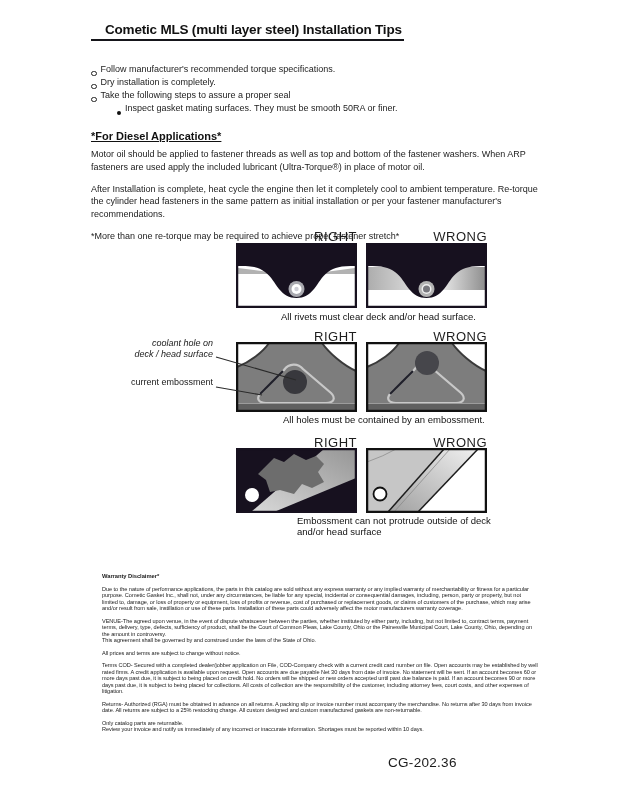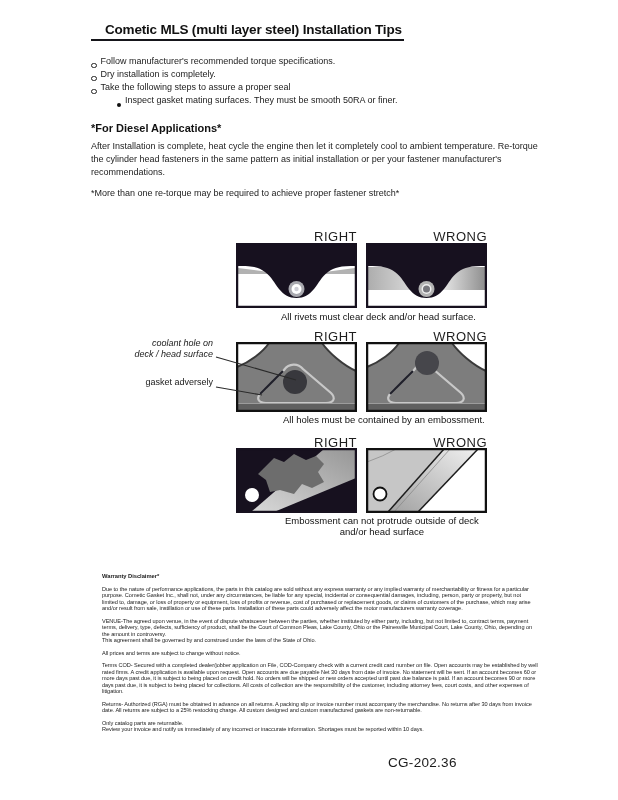--- a/index.html
+++ b/index.html
@@ -2,29 +2,29 @@
 <html><head>
 <meta charset="utf-8">
 <style>
   html,body{margin:0;padding:0;background:#ffffff;}
   body{width:618px;height:800px;position:relative;overflow:hidden;
        font-family:"Liberation Sans",sans-serif;color:#1c1c1c;}
 
   
   .content{position:absolute;left:91px;top:20px;width:452px;}
   .doc-title{display:inline-block;font-size:13.5px;font-weight:bold;letter-spacing:-0.2px;
-             border-bottom:2px solid #15151a;padding:0 2px 2px 14px;margin-bottom:14px;color:#111;}
+             border-bottom:2px solid #15151a;padding:0 2px 2px 14px;margin-bottom:22px;color:#111;}
   .bullets{font-size:9px;line-height:13px;}
   .b-row{display:flex;align-items:flex-end;}
   .b-row.sub{margin-left:26px;}
   .marker-o{flex:0 0 auto;width:3.5px;height:3.5px;border:1px solid #222;border-radius:50%;
             margin:4px 4px 0 0;}
   .marker-f{flex:0 0 auto;width:4px;height:4px;background:#111;border-radius:50%;
             margin:4.5px 4px 0 0;}
-  .diesel-h{font-size:11px;font-weight:bold;margin:15px 0 6px 0;color:#111;}
+  .diesel-h{font-size:11px;font-weight:bold;margin:15px 0 6px 0;color:#111;text-decoration:underline;}
   .para{font-size:9px;line-height:12.8px;margin:0 0 9px 0;}
 
   
   .rw-label{position:absolute;width:121px;text-align:right;font-size:13px;color:#1e1e1e;
             letter-spacing:0.5px;}
   .dia-box{position:absolute;width:121px;height:65px;}
   .dia-box.tall{height:70px;}
   .dia-box svg{display:block;width:100%;height:100%;}
   .caption{position:absolute;font-size:9.5px;font-weight:normal;color:#111;white-space:pre-line;
            line-height:11px;margin-left:45px;}
@@ -60,20 +60,21 @@
       <span class="marker-o"></span>
       <span>Take the following steps to assure a proper seal</span>
     </div>
     <div class="b-row sub">
       <span class="marker-f"></span>
       <span>Inspect gasket mating surfaces.  They must be smooth 50RA or finer.</span>
     </div>
   </div>
 
   <div class="diesel-h">*For Diesel Applications*</div>
+  <p class="para">Motor oil should be applied to fastener threads as well as top and bottom of the fastener washers. When ARP fasteners are used apply the included lubricant (Ultra-Torque®) in place of motor oil.</p>
   <p class="para">After Installation is complete, heat cycle the engine then let it completely cool to ambient temperature. Re-torque the cylinder head fasteners in the same pattern as initial installation or per your fastener manufacturer's recommendations.</p>
   <p class="para">*More than one re-torque may be required to achieve proper fastener stretch*</p>
 </div>
 
 <div class="rw-label" style="left:236px;top:229px;">RIGHT</div>
 <div class="rw-label" style="left:366px;top:229px;">WRONG</div>
 
 <div class="dia-box" style="left:236px;top:243px;">
   <svg viewBox="0 0 121 65">
     <rect x="0" y="0" width="121" height="65" fill="#ffffff"></rect>
@@ -139,21 +140,21 @@
     <path d="M47,29 C42,34 30,46 24,52" fill="none" stroke="#20202a" stroke-width="2.2"></path>
     <circle cx="61" cy="21" r="12" fill="#46464b"></circle>
     <rect x="1" y="61" width="119" height="1" fill="#9c9c9c"></rect>
     <rect x="1" y="62" width="119" height="7" fill="#606060"></rect>
     <rect x="1" y="1" width="119" height="68" fill="none" stroke="#111111" stroke-width="2.5"></rect>
   </svg>
 </div>
 
 <div class="side-label" style="left:100px;top:338px;font-style:italic;">coolant hole on
 deck / head surface</div>
-<div class="side-label" style="left:100px;top:377px;">gasket adversely</div>
+<div class="side-label" style="left:100px;top:377px;">current embossment</div>
 
 <svg class="leader-svg" viewBox="0 0 250 90">
   <line x1="116" y1="27" x2="196" y2="50" stroke="#2a2a2a" stroke-width="1.1"></line>
   <line x1="116" y1="57" x2="162" y2="65" stroke="#2a2a2a" stroke-width="1.1"></line>
 </svg>
 
 <div class="caption" style="left:238px;top:414px;">All holes must be contained by an embossment.</div>
 
 <div class="rw-label" style="left:236px;top:435px;">RIGHT</div>
 <div class="rw-label" style="left:366px;top:435px;">WRONG</div>
@@ -187,21 +188,21 @@
     <polygon points="78,1 112,1 52,64 22,64" fill="url(#gBand2)"></polygon>
     <line x1="78" y1="1" x2="22" y2="64" stroke="#1c1c1c" stroke-width="1.5"></line>
     <line x1="112" y1="1" x2="52" y2="64" stroke="#1c1c1c" stroke-width="1.5"></line>
     <line x1="84" y1="1" x2="28" y2="64" stroke="#8a8a8a" stroke-width="0.8"></line>
     <path d="M1,14 Q18,8 30,1" fill="none" stroke="#9a9a9a" stroke-width="1"></path>
     <circle cx="14" cy="46" r="6.5" fill="#ffffff" stroke="#111111" stroke-width="1.8"></circle>
     <rect x="1" y="1" width="119" height="63" fill="none" stroke="#111111" stroke-width="2.5"></rect>
   </svg>
 </div>
 
-<div class="caption" style="left:240px;top:515px;text-align:center;">Embossment can not protrude outside of deck
+<div class="caption" style="left:252px;top:515px;">Embossment can not protrude outside of deck
 and/or head surface</div>
 
 <div class="disclaimer">
   <h4>Warranty Disclaimer*</h4>
   <p>Due to the nature of performance applications, the parts in this catalog are sold without any express warranty or any implied warranty of merchantability or fitness for a particular purpose.  Cometic Gasket Inc., shall not, under any circumstances, be liable for any special, incidental or consequential damages, including, person, party or property, but not limited to, damage, or loss of property or equipment, loss of profits or revenue, cost of purchased or replacement goods, or claims of customers of the purchase, which may arise and/or result from sale, instillation or use of these parts.  Installation of these parts could adversely affect the motor manufacturers warranty coverage.</p>
   <p>VENUE-The agreed upon venue, in the event of dispute whatsoever between the parties, whether instituted by either party, including, but not limited to, contract terms, payment terms, delivery, type, defects, sufficiency of product, shall be the Court of Common Pleas, Lake County, Ohio or the Painesville Municipal Court, Lake County, Ohio, depending on the amount in controversy.
 This agreement shall be governed by and construed under the laws of the State of Ohio.</p>
   <p>All prices and terms are subject to change without notice.</p>
   <p>Terms COD- Secured with a completed dealer/jobber application on File, COD-Company check with a current credit card number on file.  Open accounts may be established by well rated firms.  A credit application is available upon request.  Open accounts are due payable Net 30 days from date of invoice.  No statement will be sent.  If an account becomes 60 or more days past due, it is subject to being placed on credit hold.  No orders will be shipped or new orders accepted until past due balance is paid.  If an account becomes 90 or more days past due, it is subject to being placed for collections.  All costs of collection are the responsibility of the customer, including attorney fees, court costs, and other expenses of litigation.</p>
   <p>Returns- Authorized (RGA) must be obtained in advance on all returns.  A packing slip or invoice number must accompany the merchandise.  No returns after 30 days from invoice date.  All returns are subject to a 25% restocking charge.  All custom designed and custom manufactured gaskets are non-returnable.</p>

